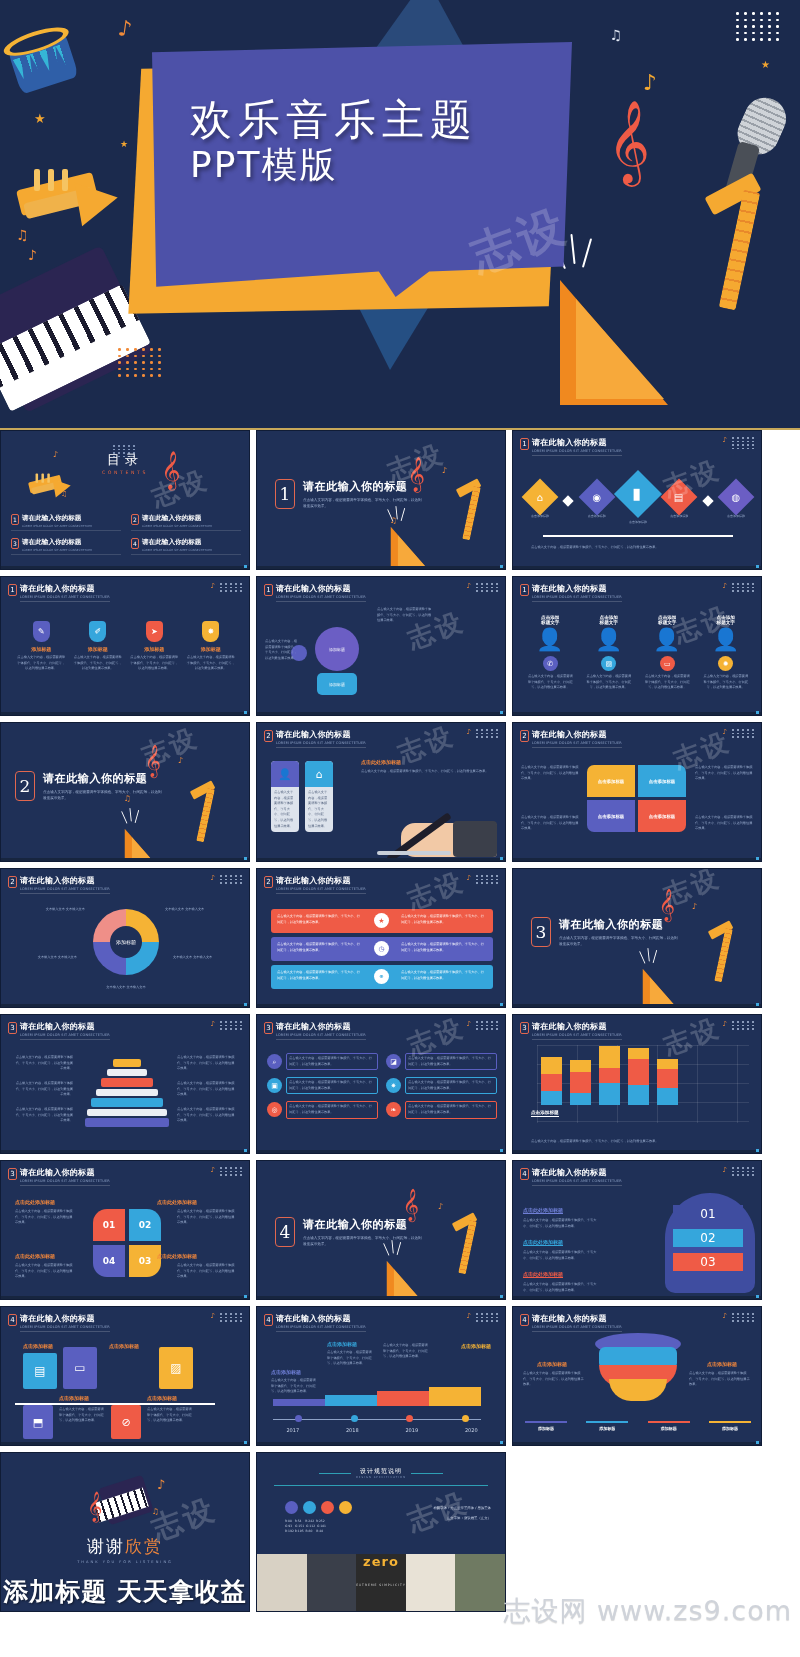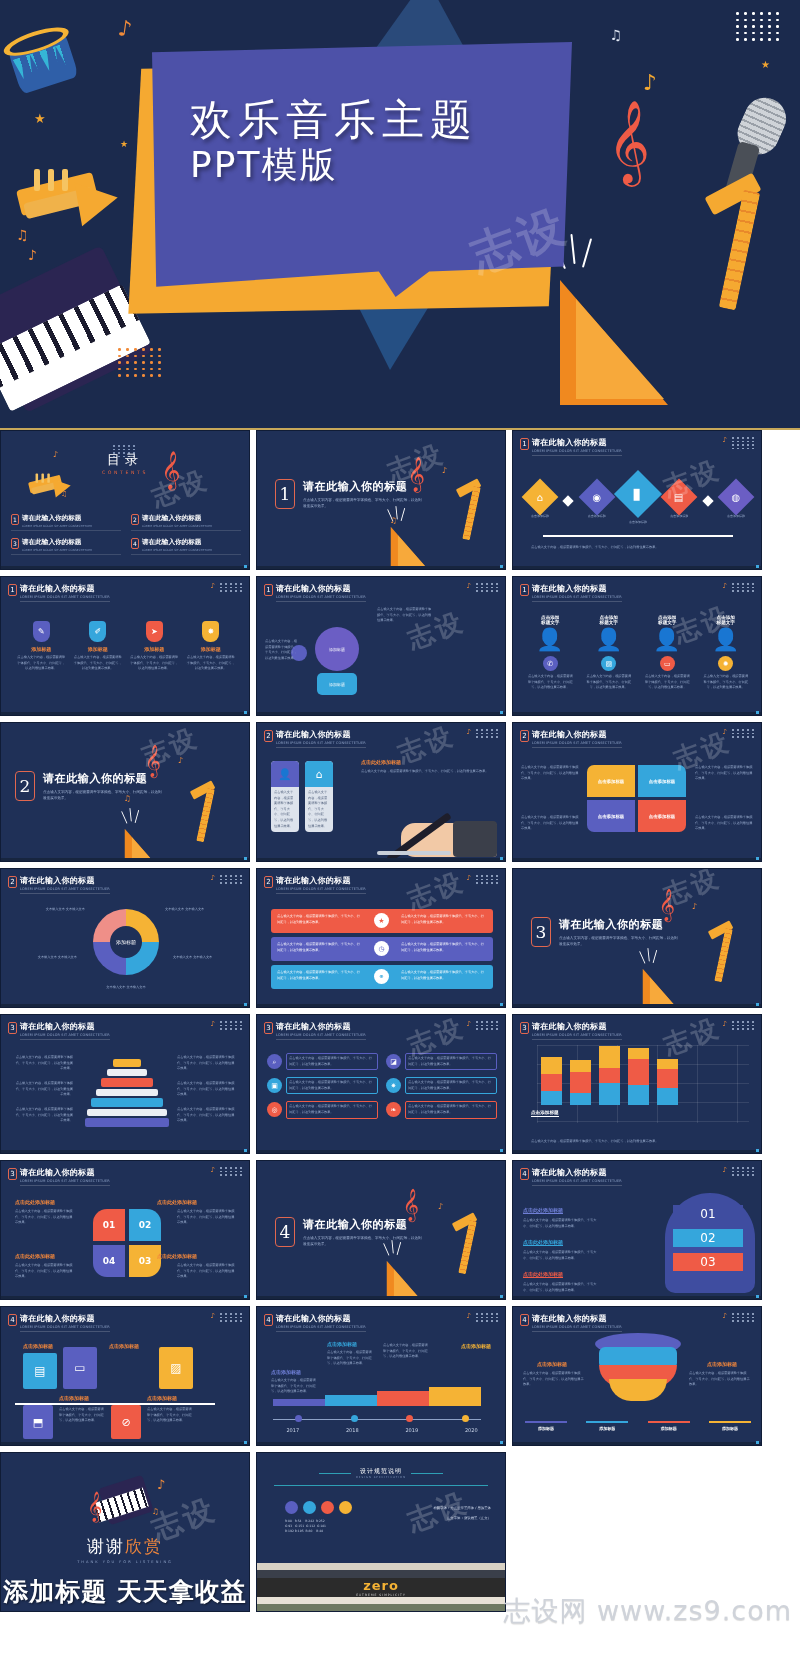--- a/index.html
+++ b/index.html
@@ -179,21 +179,21 @@
   .promo{position:absolute;left:0;bottom:0;width:100%;text-align:center;color:#fff;
     font-size:25px;font-weight:bold;letter-spacing:1px;padding-bottom:3px;
     text-shadow:1px 1px 2px rgba(0,0,0,.5);}
   
   .spec-title{color:#fff;font-size:6px;letter-spacing:1px;text-align:center;}
   .spec-sub{color:#7e93ba;font-size:2.6px;letter-spacing:1px;text-align:center;}
   .spec-rule{height:1px;background:#2e9fb5;width:32px;}
   .swatch{width:13px;height:13px;border-radius:50%;}
   .spec-rgb{color:#bfcbe2;font-size:3px;line-height:1.6;}
   .spec-font{color:#cdd8ec;font-size:3.4px;line-height:2;}
-  .img-strip{position:absolute;left:0;bottom:0;width:100%;height:48px;display:flex;flex-direction:column;}
+  .img-strip{position:absolute;left:0;bottom:0;width:100%;height:57px;display:flex;}
   .img-strip div{flex:1;}
   
   .wm {
     position:absolute; color: rgba(255,255,255,.20);
     font-size: 30px; font-weight:bold; letter-spacing:3px;
     transform: rotate(-20deg); pointer-events:none;
     font-family:"DejaVu Sans","Liberation Sans",sans-serif;
   }
   .site-wm{
     position:absolute; right:8px; bottom:28px;

